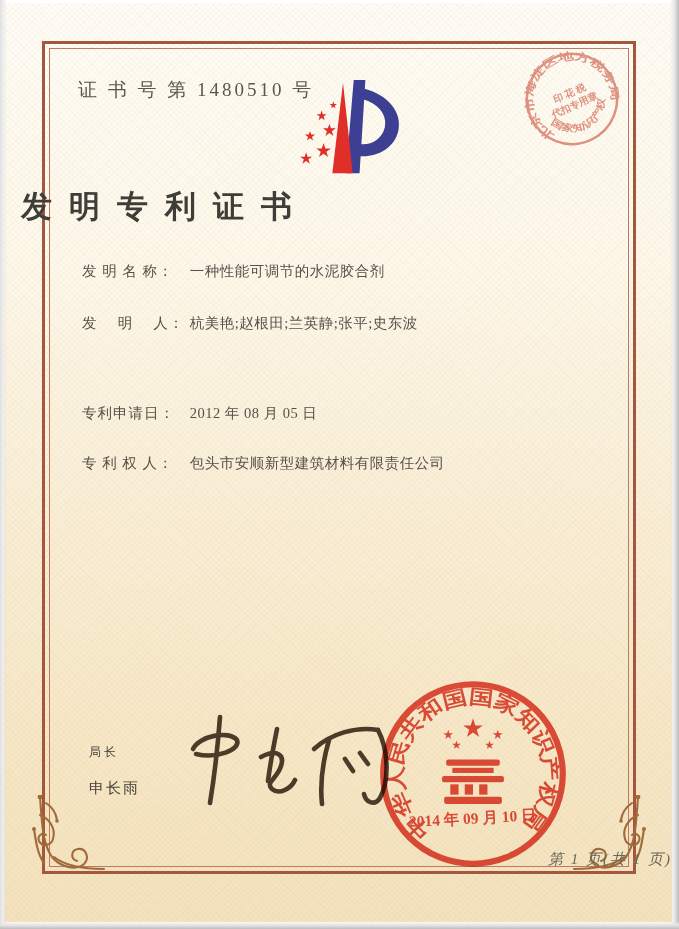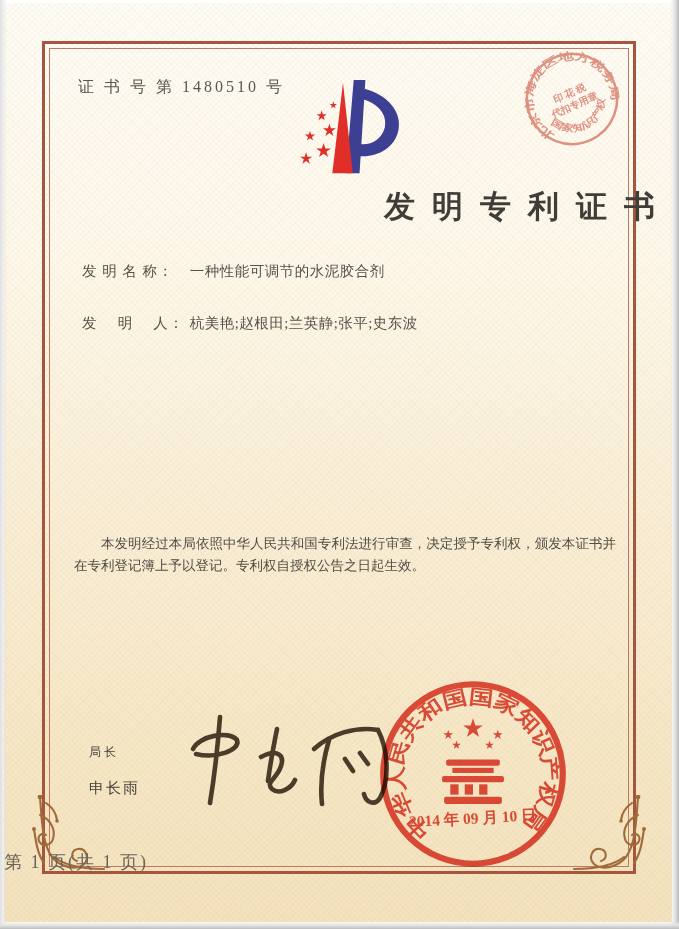--- a/index.html
+++ b/index.html
@@ -16,37 +16,37 @@
   
   .paper { position:absolute; left:4px; top:3px; width:668px; height:919px;
            background:
              repeating-linear-gradient(45deg, rgba(196,150,96,0.05) 0 1px, rgba(0,0,0,0) 1px 4px),
              repeating-linear-gradient(-45deg, rgba(196,150,96,0.05) 0 1px, rgba(0,0,0,0) 1px 4px),
              linear-gradient(180deg,#fefcf6 0%,#fdf8ea 28%,#f9eed6 55%,#f6e7c6 80%,#f3e2bd 100%); }
   .frame-outer { position:absolute; left:38px; top:38px; right:36px; bottom:48px;
                  border:3px solid #a4563e; }
   .frame-inner { position:absolute; left:45px; top:45px; right:43px; bottom:55px;
                  border:1px solid #bc7a62; }
-  .cert-no { position:absolute; left:74px; top:74px; font-size:16px; letter-spacing:3px; color:#5b564d; }
+  .cert-no { position:absolute; left:74px; top:74px; font-size:19px; letter-spacing:3px; color:#5b564d; }
   .logo { position:absolute; left:272px; top:74px; width:135px; height:102px; }
-  .title { position:absolute; left:0; right:0; top:183px; text-align:right;
+  .title { position:absolute; left:0; right:0; top:183px; text-align:left;
            font-size:31px; font-weight:600; letter-spacing:17px; padding-left:17px; color:#3f3d38; }
   .field-row { position:absolute; left:78px; font-size:14.5px; color:#555046; white-space:nowrap; }
   .field-label { display:inline-block; min-width:104px; letter-spacing:1px; }
   .field-value { letter-spacing:0.5px; color:#56514b; }
   .paras { position:absolute; left:70px; top:530px; width:542px; font-size:13.5px;
            line-height:22.4px; color:#514d44; text-align:justify; }
   .paras p { text-indent:2em; margin:0; }
   .sig-title { position:absolute; left:85px; top:741px; font-size:12px; letter-spacing:3px; color:#45413a; }
   .sig-name  { position:absolute; left:85px; top:776px; font-size:15px; letter-spacing:2px; color:#45413a;text-align:center; }
   .sig-svg { position:absolute; left:176px; top:706px; width:222px; height:102px; }
   .seal  { position:absolute; left:372px; top:674px; width:194px; height:194px; opacity:.88; mix-blend-mode:multiply; }
   .stamp { position:absolute; left:519px; top:47px; width:98px; height:98px; opacity:.8; mix-blend-mode:multiply; }
-  .footer { position:absolute; left:0; right:0; top:847px; text-align:left;
-            font-size:18px; letter-spacing:2px; color:#6a6459; }
+  .footer { position:absolute; left:0; right:0; top:847px; text-align:right;
+            font-size:15px; letter-spacing:2px; color:#6a6459;font-style:italic; }
   .flourish { position:absolute; width:80px; height:86px; }
   .flourish.bl { left:22px;  top:792px; }
   .flourish.br { right:20px; top:792px; transform:scaleX(-1); }
 </style>
 </head>
 <body>
 
 <div class="photo">
   <div class="paper">
 
@@ -107,23 +107,30 @@
     <div class="title">发明专利证书</div>
 
     <div class="field-row" style="top:259px">
       <span class="field-label">发 明 名 称：</span>
       <span class="field-value">一种性能可调节的水泥胶合剂</span>
     </div>
     <div class="field-row" style="top:311px">
       <span class="field-label">发　 明　 人：</span>
       <span class="field-value">杭美艳;赵根田;兰英静;张平;史东波</span>
     </div>
+    <div class="field-row" style="top:401px">
+      <span class="field-label">专利申请日：</span>
+      <span class="field-value">2012 年 08 月 05 日</span>
+    </div>
+    <div class="field-row" style="top:451px">
+      <span class="field-label">专 利 权 人：</span>
+      <span class="field-value">包头市安顺新型建筑材料有限责任公司</span>
+    </div>
 
     <div class="paras">
-      <p>本发明经过本局依照中华人民共和国专利法进行审查，决定授予专利权，颁发本证书并在专利登记簿上予以登记。专利权自授权公告之日起生效。</p>
     </div>
 
     <div class="sig-title">局长</div>
     <div class="sig-name">申长雨</div>
 
     <svg class="sig-svg" viewBox="0 0 222 102">
       <g fill="none" stroke="#4a3c28" stroke-width="4.6" stroke-linecap="round" stroke-linejoin="round">
         <path d="M40,8 C38,34 35,64 30,94"></path>
         <path d="M13,40 C19,27 49,21 57,31 C61,41 36,50 16,45"></path>
         <path d="M97,20 C93,40 90,56 88,72"></path>

